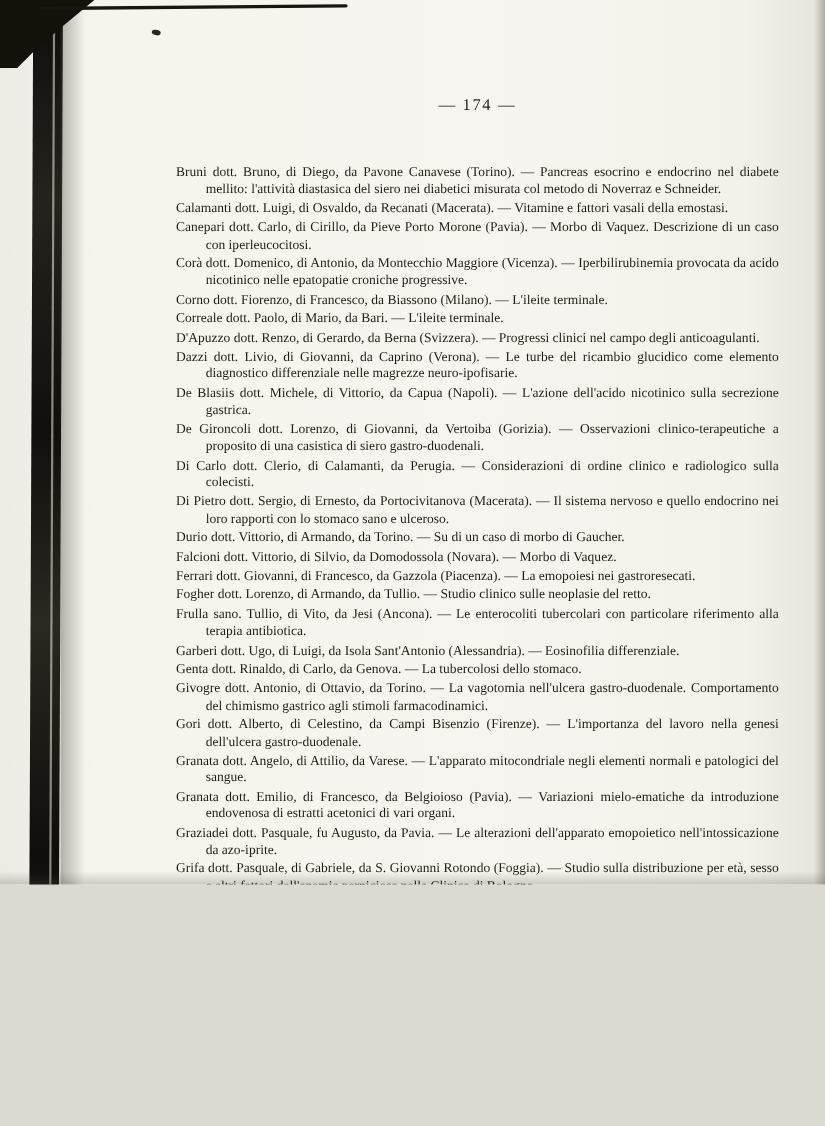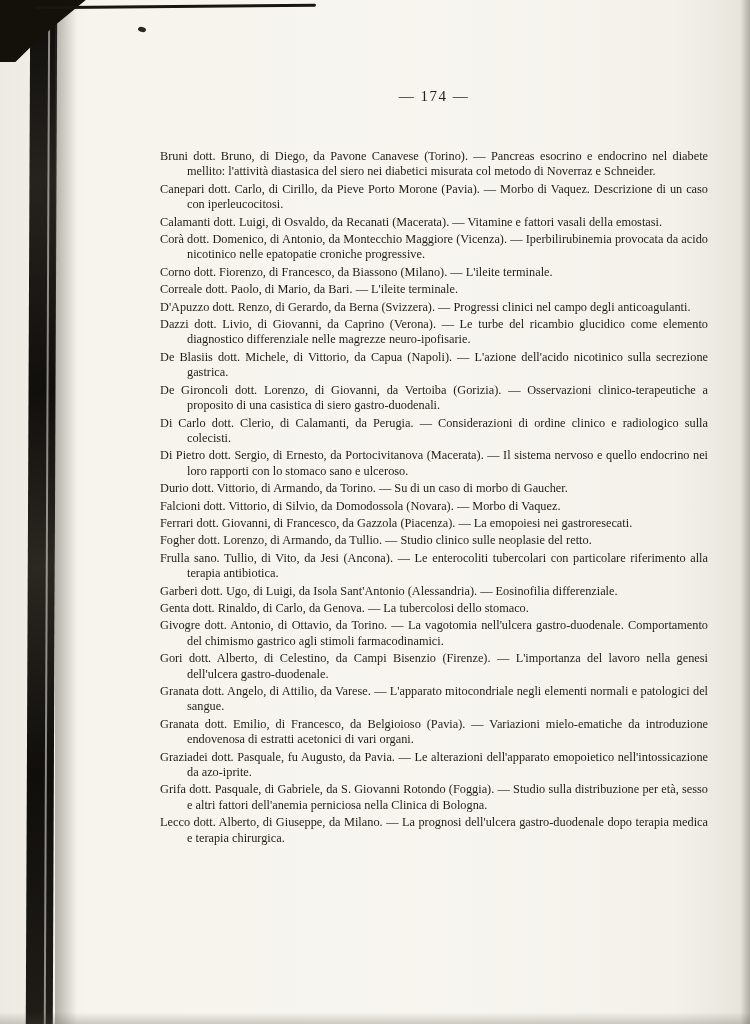--- a/index.html
+++ b/index.html
@@ -2,21 +2,21 @@
 <html><head>
 <meta charset="utf-8">
 <style>
   html,body{margin:0;padding:0;}
   body{
     width:750px;height:1024px;
     background:#dcd9d1;
     font-family:"Liberation Serif", serif;
   }
   .scan{
-    position:relative;width:750px;height:1024px;overflow:hidden;
+    position:relative;width:750px;height:804px;overflow:hidden;
     background:linear-gradient(90deg,#eceae2 0%,#f6f4ed 12%,#f7f5ef 60%,#f3f1ea 90%,#e6e3da 100%);
     color:#221e17;
   }
   
   .left-band{
     position:absolute;left:28px;top:-6px;width:27px;height:1040px;
     background:linear-gradient(180deg,#0d0c0a 0%,#26231e 18%,#110f0c 38%,#2b2721 55%,#0f0e0b 75%,#201d18 100%);
     transform:rotate(0.25deg);
   }
   .left-band-inner-line{
@@ -79,22 +79,22 @@
   <div class="corner-blob"></div>
   <div class="top-line"></div>
   <div class="speck"></div>
   <div class="right-edge"></div>
   <div class="bottom-edge"></div>
 
   <div class="content">
     <p class="page-number">— 174 —</p>
     <div class="entries" id="entries">
         <p class="entry"><span class="entry-name">Bruni dott. Bruno, di Diego, da Pavone Canavese (Torino). </span><span class="entry-dash">— </span><span class="entry-title">Pancreas esocrino e endocrino nel diabete mellito: l'attività diastasica del siero nei diabetici misurata col metodo di Noverraz e Schneider.</span></p>
+        <p class="entry"><span class="entry-name">Calamanti dott. Luigi, di Osvaldo, da Recanati (Macerata). </span><span class="entry-dash">— </span><span class="entry-title">Vitamine e fattori vasali della emostasi.</span></p>
         <p class="entry"><span class="entry-name">Canepari dott. Carlo, di Cirillo, da Pieve Porto Morone (Pavia). </span><span class="entry-dash">— </span><span class="entry-title">Morbo di Vaquez. Descrizione di un caso con iperleucocitosi.</span></p>
-        <p class="entry"><span class="entry-name">Calamanti dott. Luigi, di Osvaldo, da Recanati (Macerata). </span><span class="entry-dash">— </span><span class="entry-title">Vitamine e fattori vasali della emostasi.</span></p>
         <p class="entry"><span class="entry-name">Corà dott. Domenico, di Antonio, da Montecchio Maggiore (Vicenza). </span><span class="entry-dash">— </span><span class="entry-title">Iperbilirubinemia provocata da acido nicotinico nelle epatopatie croniche progressive.</span></p>
         <p class="entry"><span class="entry-name">Corno dott. Fiorenzo, di Francesco, da Biassono (Milano). </span><span class="entry-dash">— </span><span class="entry-title">L'ileite terminale.</span></p>
         <p class="entry"><span class="entry-name">Correale dott. Paolo, di Mario, da Bari. </span><span class="entry-dash">— </span><span class="entry-title">L'ileite terminale.</span></p>
         <p class="entry"><span class="entry-name">D'Apuzzo dott. Renzo, di Gerardo, da Berna (Svizzera). </span><span class="entry-dash">— </span><span class="entry-title">Progressi clinici nel campo degli anticoagulanti.</span></p>
         <p class="entry"><span class="entry-name">Dazzi dott. Livio, di Giovanni, da Caprino (Verona). </span><span class="entry-dash">— </span><span class="entry-title">Le turbe del ricambio glucidico come elemento diagnostico differenziale nelle magrezze neuro-ipofisarie.</span></p>
         <p class="entry"><span class="entry-name">De Blasiis dott. Michele, di Vittorio, da Capua (Napoli). </span><span class="entry-dash">— </span><span class="entry-title">L'azione dell'acido nicotinico sulla secrezione gastrica.</span></p>
         <p class="entry"><span class="entry-name">De Gironcoli dott. Lorenzo, di Giovanni, da Vertoiba (Gorizia). </span><span class="entry-dash">— </span><span class="entry-title">Osservazioni clinico-terapeutiche a proposito di una casistica di siero gastro-duodenali.</span></p>
         <p class="entry"><span class="entry-name">Di Carlo dott. Clerio, di Calamanti, da Perugia. </span><span class="entry-dash">— </span><span class="entry-title">Considerazioni di ordine clinico e radiologico sulla colecisti.</span></p>
         <p class="entry"><span class="entry-name">Di Pietro dott. Sergio, di Ernesto, da Portocivitanova (Macerata). </span><span class="entry-dash">— </span><span class="entry-title">Il sistema nervoso e quello endocrino nei loro rapporti con lo stomaco sano e ulceroso.</span></p>
         <p class="entry"><span class="entry-name">Durio dott. Vittorio, di Armando, da Torino. </span><span class="entry-dash">— </span><span class="entry-title">Su di un caso di morbo di Gaucher.</span></p>

